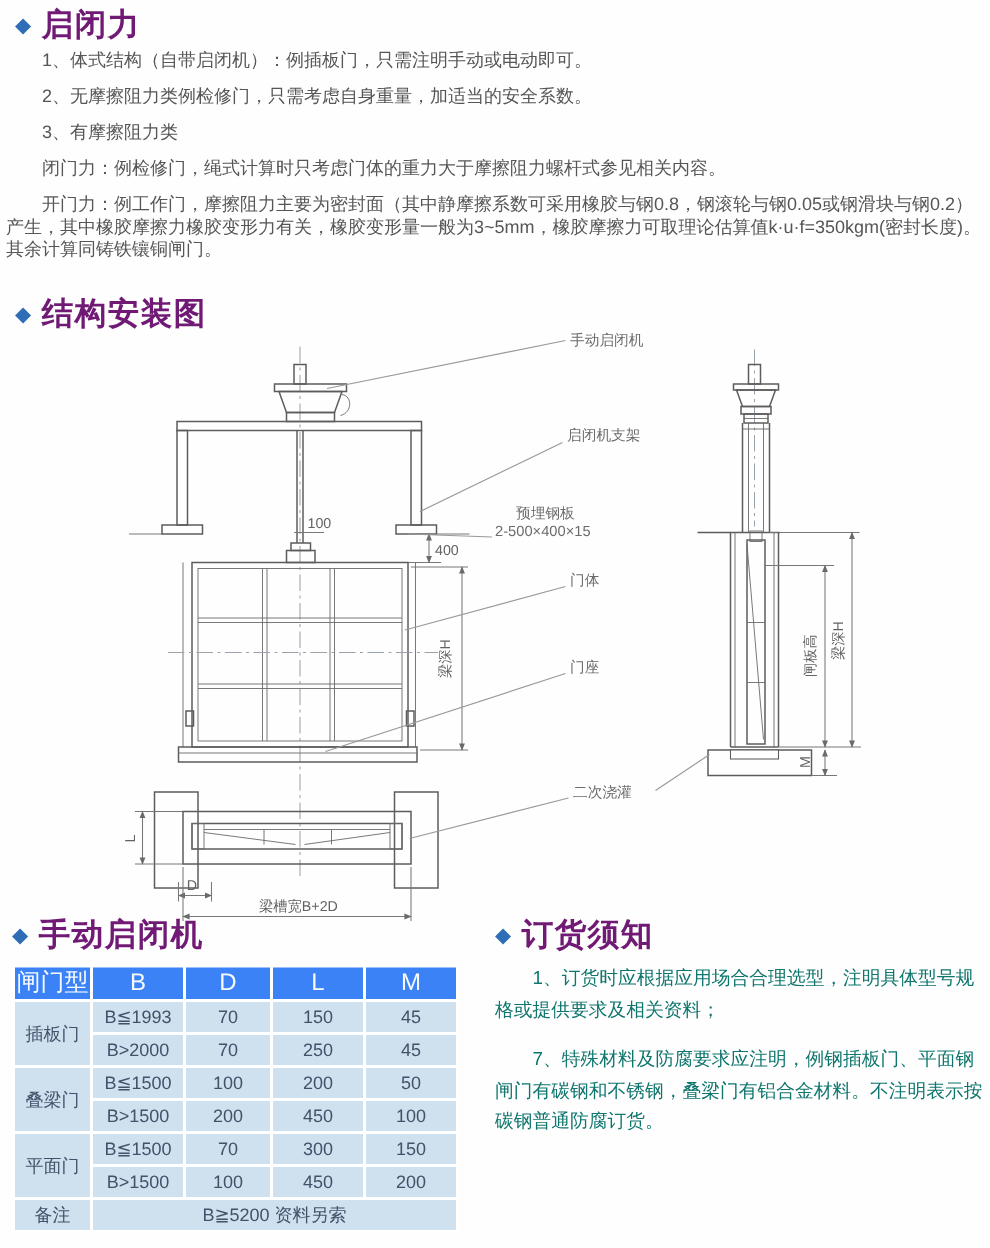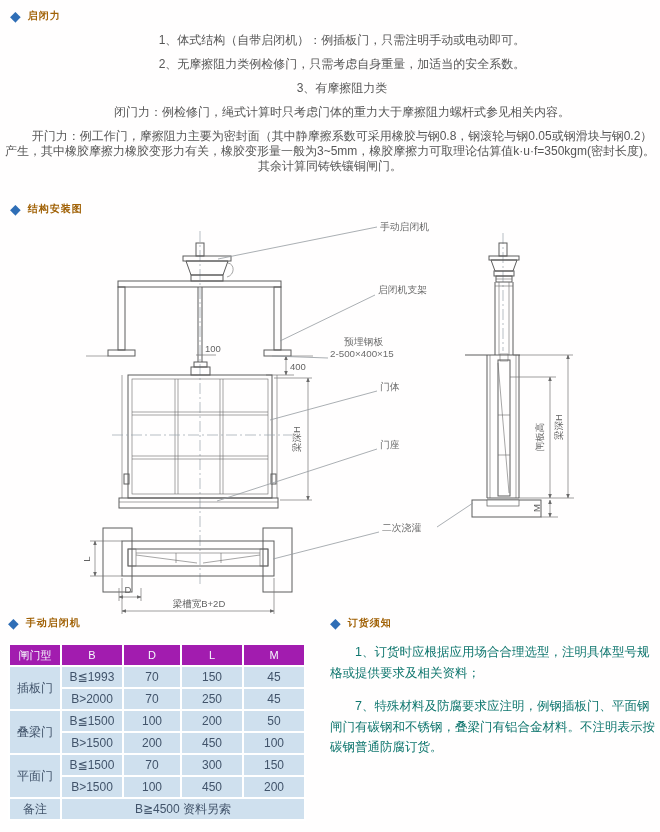--- a/index.html
+++ b/index.html
@@ -1,34 +1,34 @@
 <!DOCTYPE html>
 <html><head>
 <meta charset="utf-8">
 <style>
   html,body{margin:0;padding:0;background:#fff;}
   #page{position:relative;width:660px;height:832px;background:#fffefe;overflow:hidden;
         font-family:"Liberation Sans","DejaVu Sans",sans-serif;color:#4f4f4f;}
   .heading{display:flex;align-items:center;gap:7px;height:20px;}
   .diamond{color:#2f6eb6;font-size:14px;line-height:14px;}
-  .heading .htext{font-size:10px;font-weight:bold;color:#a16207;letter-spacing:1px;}
+  .heading .htext{font-size:21px;font-weight:bold;color:#701a75;letter-spacing:1px;}
   
   #sec1{position:absolute;top:6px;left:4px;right:4px;}
   #sec1 .heading{margin-left:6px;margin-bottom:7px;}
-  #sec1 p{margin:0 0 9.5px 0;font-size:12px;line-height:14.6px;text-indent:24px;color:#565656;text-align:center;}
+  #sec1 p{margin:0 0 9.5px 0;font-size:12px;line-height:14.6px;text-indent:24px;color:#565656;}
   
   #sec2-heading{position:absolute;top:199px;left:10px;}
   #diagram{position:absolute;top:215px;left:0;width:660px;height:400px;}
   
   #params{position:absolute;top:613px;left:8px;width:300px;}
   #params .heading{margin-bottom:10px;}
   table.spec{border-collapse:separate;border-spacing:2px;width:298px;background:#fff;}
   table.spec td{height:20px;text-align:center;vertical-align:middle;font-size:12px;
                 background:#cfe0ee;color:#41536a;padding:0;}
-  table.spec td.hd{background:#a21caf;color:#f6fafd;font-size:11px;}
+  table.spec td.hd{background:#3b82f6;color:#f6fafd;font-size:16px;}
   
   #order{position:absolute;top:613px;left:330px;width:326px;}
   #order .heading{margin-bottom:9px;}
   #order p{margin:0 0 13px 0;font-size:12.5px;line-height:20.5px;text-indent:25px;color:#0f766e;}
   
   .ln{stroke:#5c5c5c;stroke-width:1;fill:none;}
   .tn{stroke:#6a6a6a;stroke-width:0.6;fill:none;}
   .cl{stroke:#9aa3ac;stroke-width:0.7;fill:none;stroke-dasharray:11 3 2 3;}
   .dim{stroke:#777;stroke-width:0.7;fill:none;}
   .ldr{stroke:#949a9f;stroke-width:0.8;fill:none;}
@@ -270,21 +270,21 @@
         <td>150</td>
       </tr>
       <tr>
         <td>B&gt;1500</td>
         <td>100</td>
         <td>450</td>
         <td>200</td>
       </tr>
       <tr>
         <td>备注</td>
-        <td colspan="4">B≧4500 资料另索</td>
+        <td colspan="4">B≧5200 资料另索</td>
       </tr>
     </tbody>
       </table>
   </div>
 
   <div id="order">
     <div class="heading">
       <span class="diamond">◆</span>
       <span class="htext">订货须知</span>
     </div>

